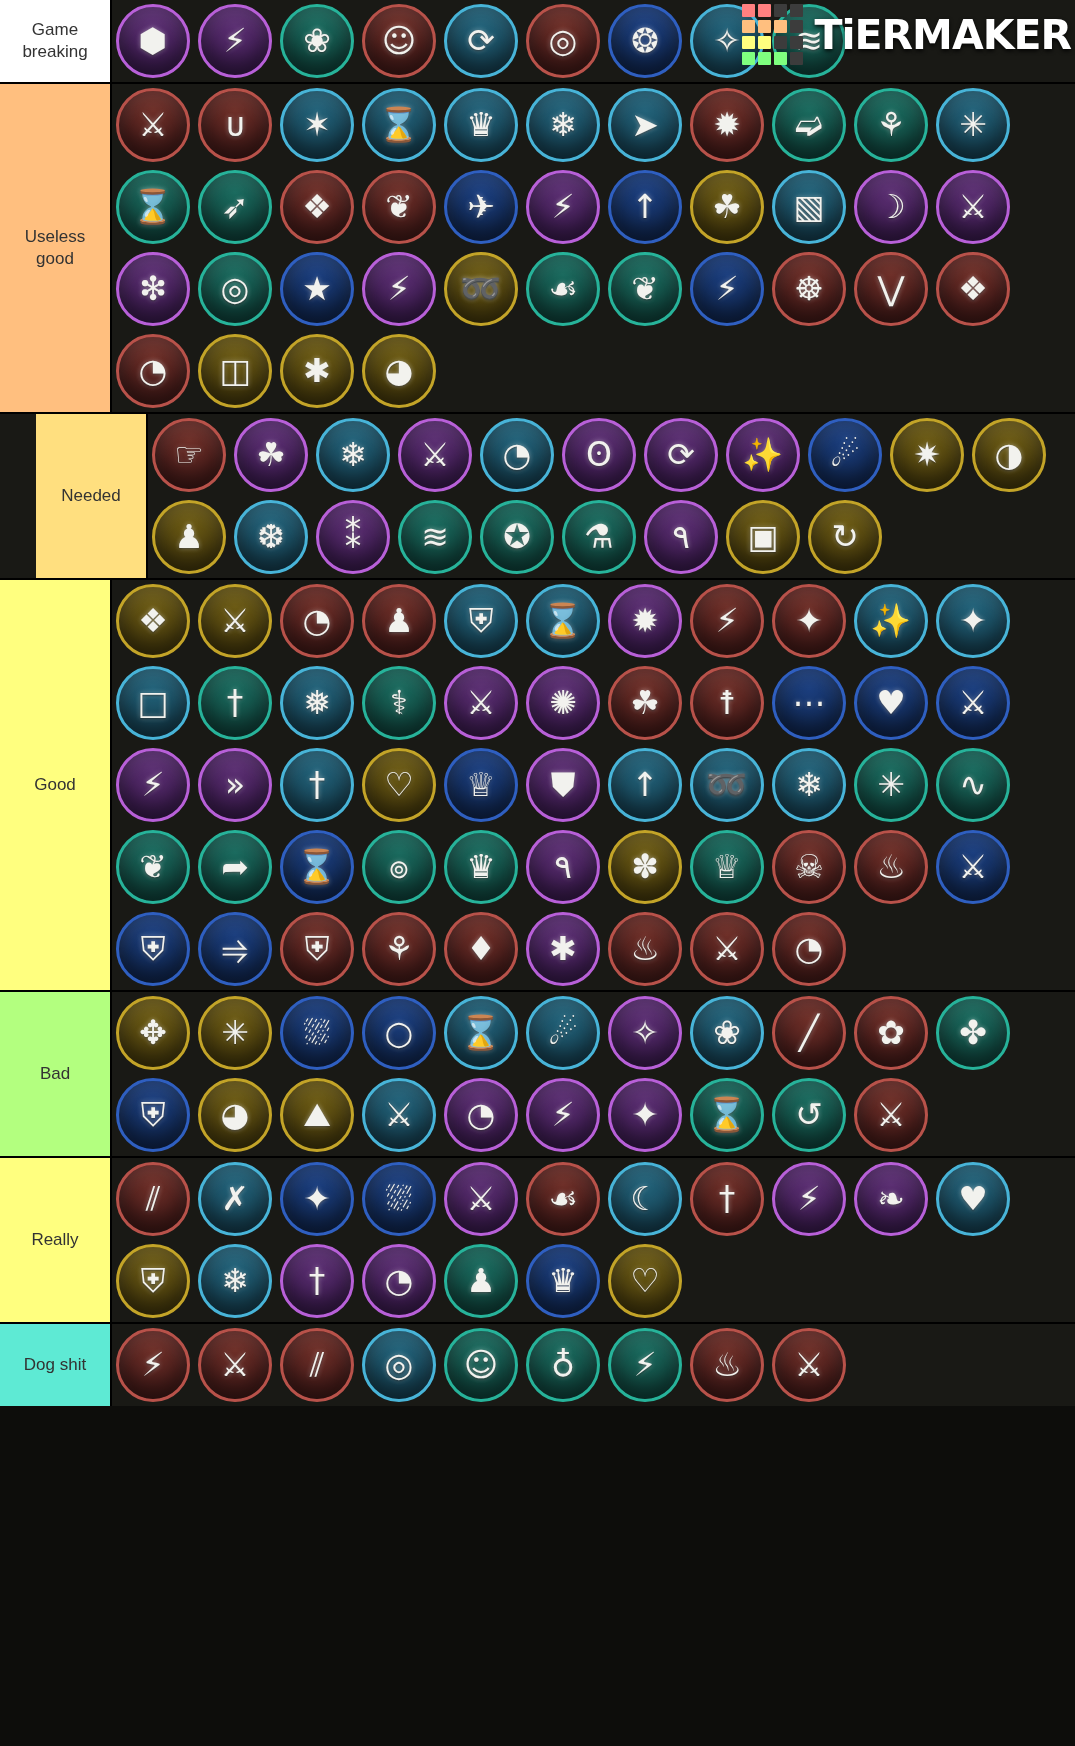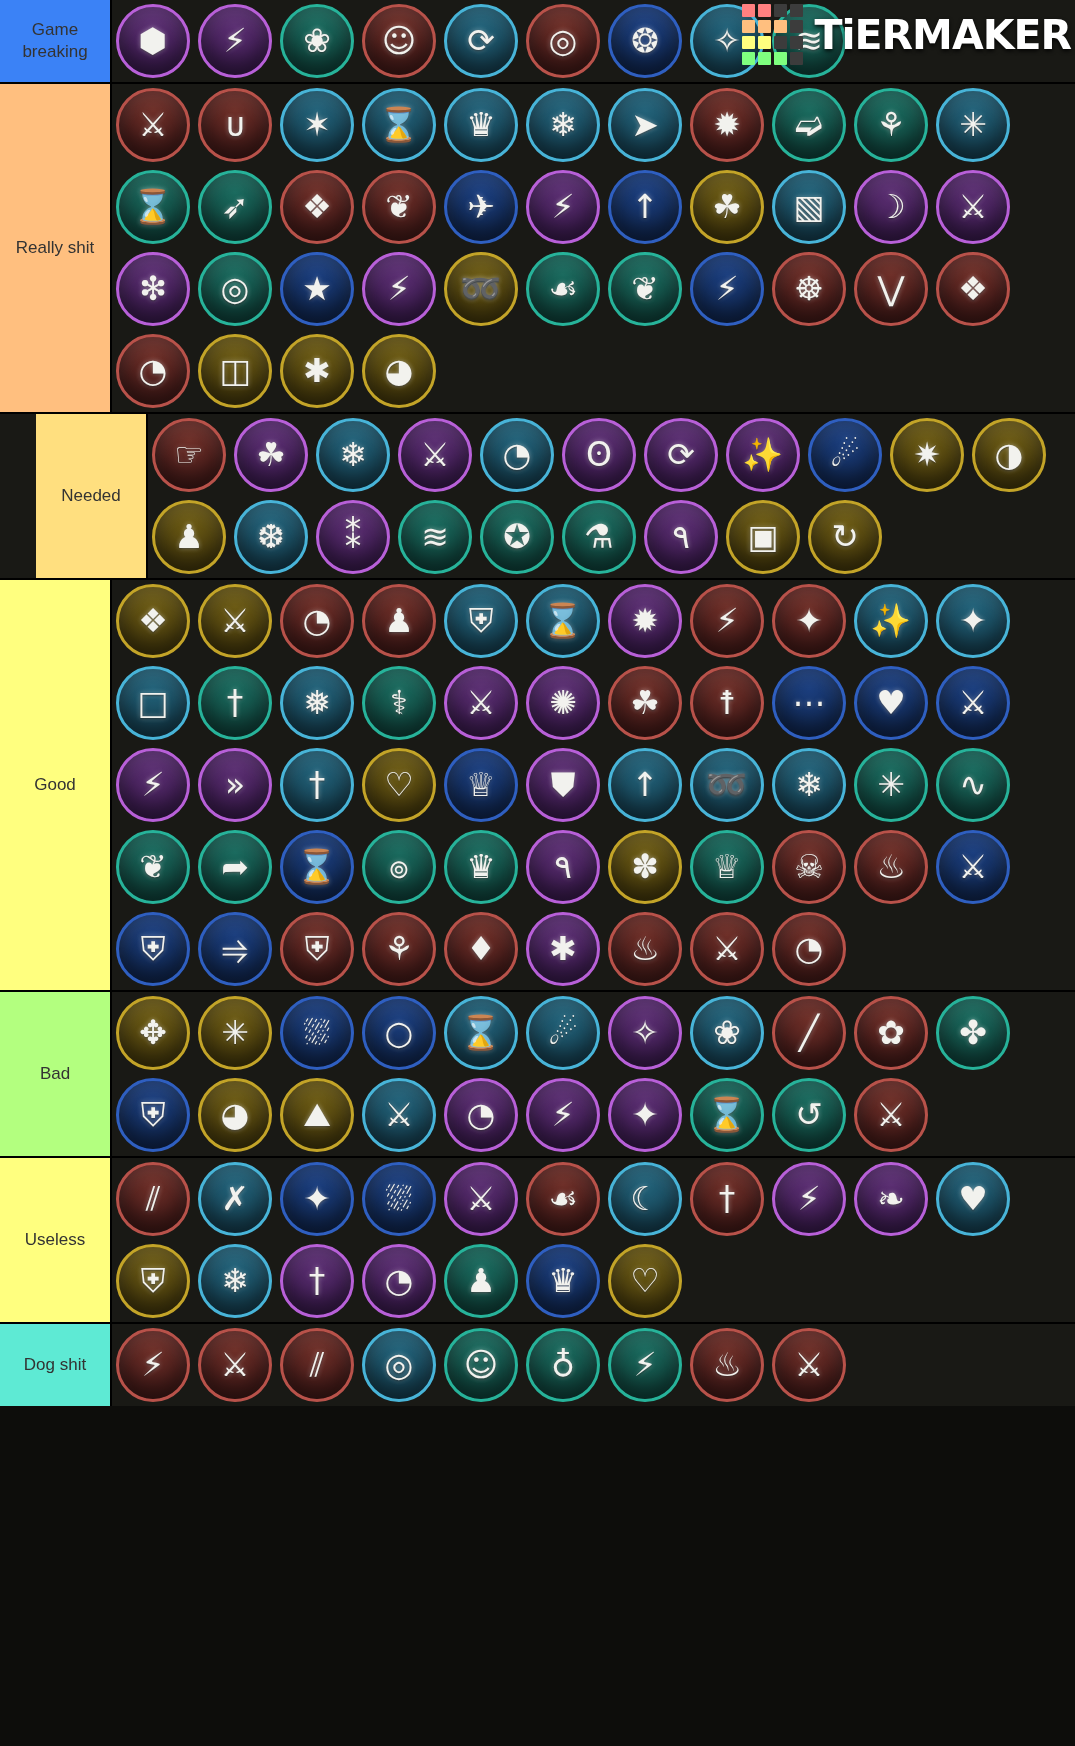--- a/index.html
+++ b/index.html
@@ -139,21 +139,21 @@
         <div class="wm-cell" style="background: rgb(60, 60, 60);"></div>
         <div class="wm-cell" style="background: rgb(60, 60, 60);"></div>
         <div class="wm-cell" style="background: rgb(127, 255, 127);"></div>
         <div class="wm-cell" style="background: rgb(127, 255, 127);"></div>
         <div class="wm-cell" style="background: rgb(127, 255, 127);"></div>
         <div class="wm-cell" style="background: rgb(60, 60, 60);"></div>
       </div>
     <div class="wm-text">TiERMAKER</div>
   </div>
 <div class="tier-row">
-      <div class="tier-label" style="background: #3b82f6;">Game breaking</div>
+      <div class="tier-label" style="background: #ffffff;">Game breaking</div>
       <div class="tier-items">
         <div class="icon">
           <div class="disc c-purple">
             <span class="glyph">⬢</span>
           </div>
         </div>
         <div class="icon">
           <div class="disc c-purple">
             <span class="glyph">⚡</span>
           </div>
@@ -189,21 +189,21 @@
           </div>
         </div>
         <div class="icon">
           <div class="disc c-teal">
             <span class="glyph">≋</span>
           </div>
         </div>
       </div>
     </div>
     <div class="tier-row">
-      <div class="tier-label" style="background: rgb(255, 191, 127);">Really shit</div>
+      <div class="tier-label" style="background: rgb(255, 191, 127);">Useless good</div>
       <div class="tier-items">
         <div class="icon">
           <div class="disc c-red">
             <span class="glyph">⚔</span>
           </div>
         </div>
         <div class="icon">
           <div class="disc c-red">
             <span class="glyph">ᴜ</span>
           </div>
@@ -864,21 +864,21 @@
           </div>
         </div>
         <div class="icon">
           <div class="disc c-red">
             <span class="glyph">⚔</span>
           </div>
         </div>
       </div>
     </div>
     <div class="tier-row">
-      <div class="tier-label" style="background: rgb(255, 255, 127);">Useless</div>
+      <div class="tier-label" style="background: rgb(255, 255, 127);">Really</div>
       <div class="tier-items">
         <div class="icon">
           <div class="disc c-red">
             <span class="glyph">⫽</span>
           </div>
         </div>
         <div class="icon">
           <div class="disc c-lblue">
             <span class="glyph">✗</span>
           </div>

